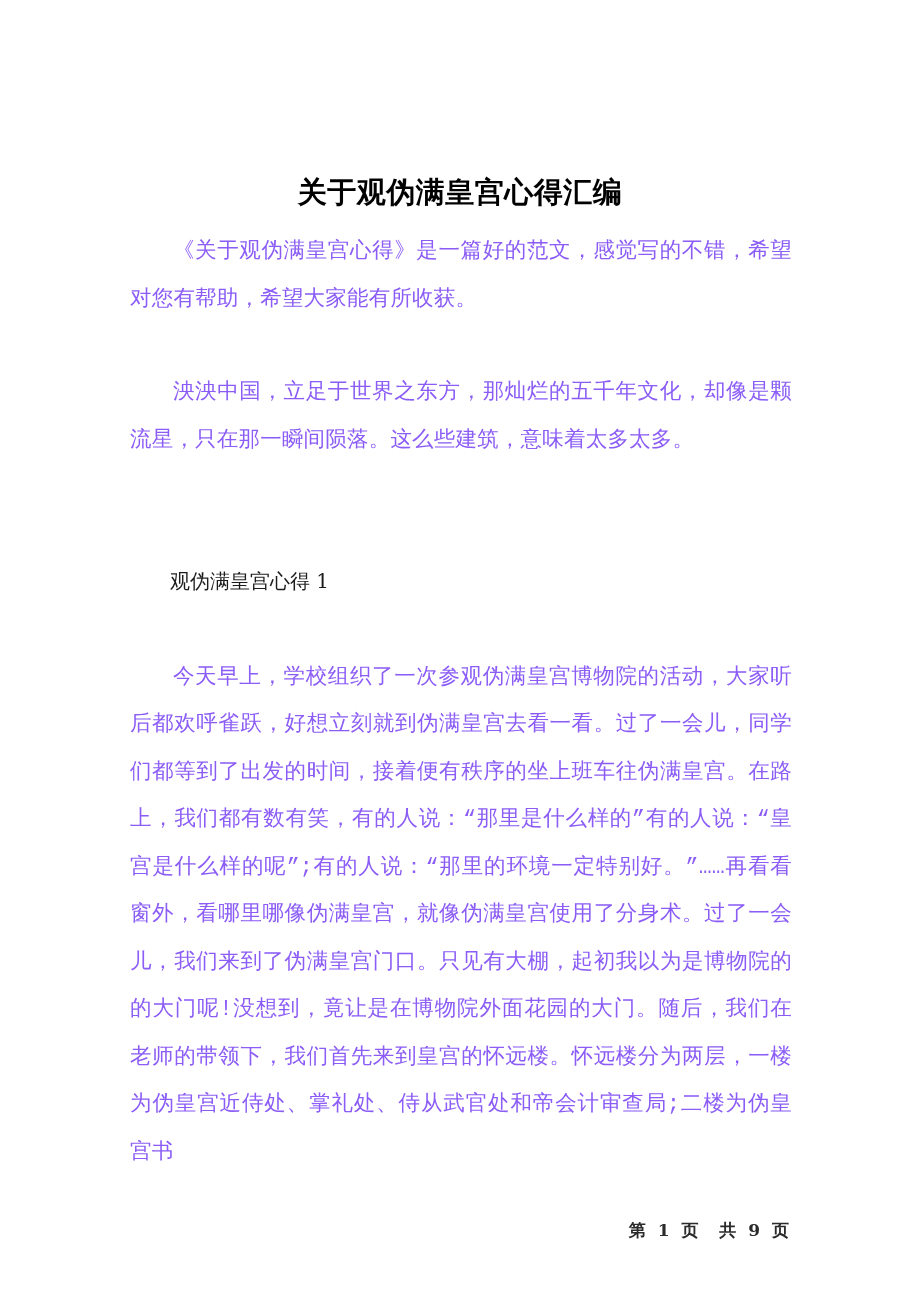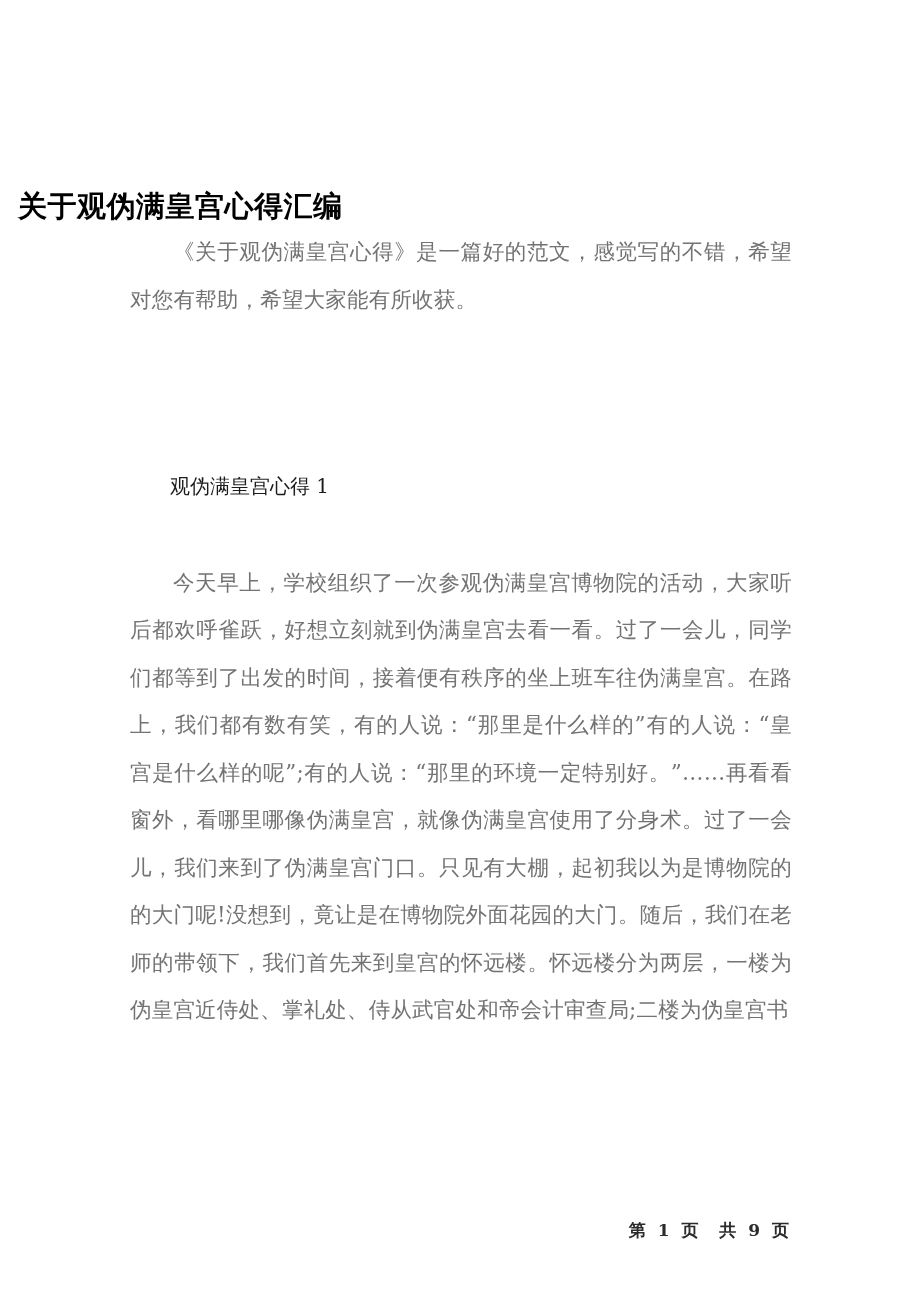--- a/index.html
+++ b/index.html
@@ -20,26 +20,27 @@
     position: relative;
     box-sizing: border-box;
     width: 920px;
     height: 1302px;
     background: #ffffff;
     padding: 0;
   }
 
   
   .doc-title {
-    margin: 18px;
+    margin: 4px;
     padding: 0;
     position: absolute;
     left: 0;
     right: 0;
     top: 168px;
+    text-align: center;
     font-family: "DejaVu Sans", "Liberation Sans", sans-serif;
     font-weight: bold;
     font-size: 29px;
     letter-spacing: 0.5px;
     line-height: 40px;
     color: #000000;
   }
 
   
   .body-col {
@@ -50,21 +51,22 @@
   }
 
   p.para {
     margin: 0;
     padding: 0;
     font-size: 21.5px;
     line-height: 47.5px;
     text-align: justify;
     text-justify: inter-ideograph;
     letter-spacing: 0.2px;
-    color: #737373;
+    color: #8b5cf6;
+    font-family: Liberation Mono, monospace;
   }
 
   p.para.indent {
     text-indent: 2em;
   }
   .gap-md { height: 46px; }
   .gap-lg { height: 48px; }
 
   p.heading-line {
     margin: 0;
@@ -99,20 +101,21 @@
 <div class="page">
 
   <h1 class="doc-title">关于观伪满皇宫心得汇编</h1>
 
   <div class="body-col">
 
     <p class="para indent">《关于观伪满皇宫心得》是一篇好的范文，感觉写的不错，希望对您有帮助，希望大家能有所收获。</p>
 
     <div class="gap-md"></div>
 
+    <p class="para indent">泱泱中国，立足于世界之东方，那灿烂的五千年文化，却像是颗流星，只在那一瞬间陨落。这么些建筑，意味着太多太多。</p>
 
     <div class="gap-lg"></div>
 
 
     <div class="gap-md"></div>
 
     <p class="heading-line">观伪满皇宫心得 1</p>
 
     <div class="gap-lg"></div>
 

